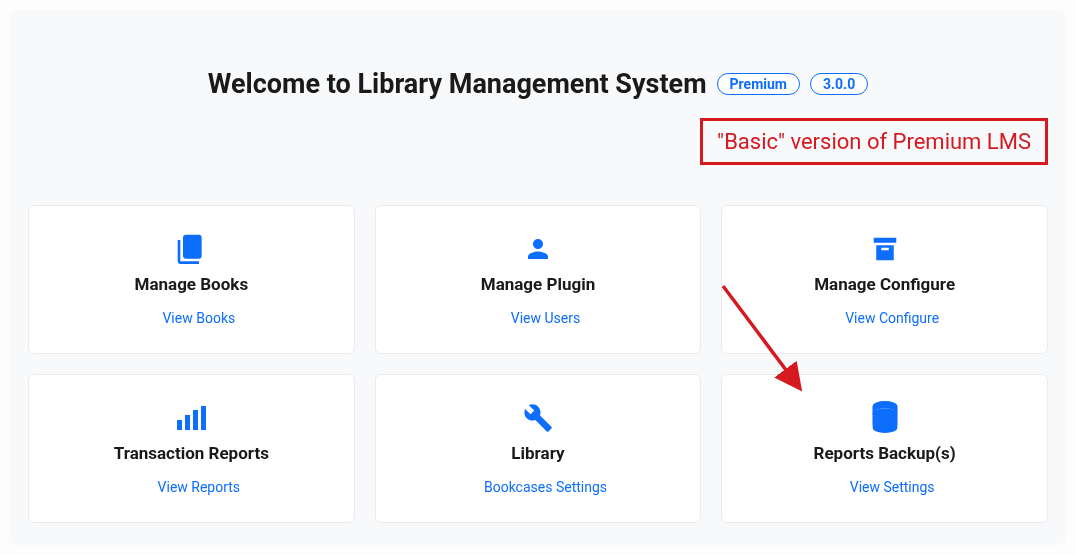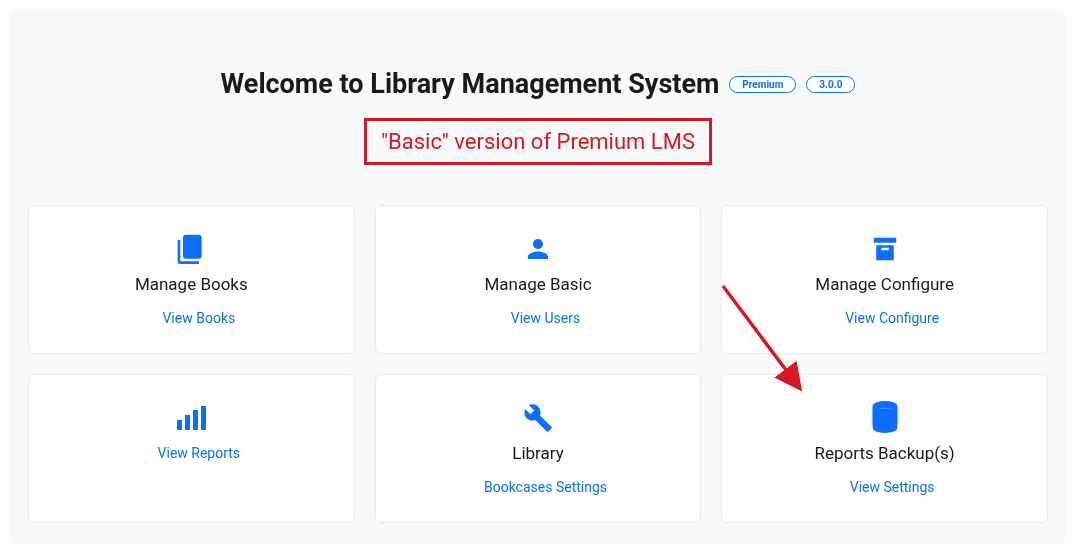--- a/index.html
+++ b/index.html
@@ -15,41 +15,41 @@
       padding: 10px;
       position: relative;
     }
     .container {
       background: #f8f9fb;
       border-radius: 8px;
       padding: 18px;
       height: 100%;
     }
     .header-section {
-      text-align: center;
+      text-align: right;
       padding: 40px 0 20px 0;
     }
     .title-row {
       display: flex;
       justify-content: center;
       align-items: center;
       gap: 10px;
       margin-bottom: 18px;
     }
     .title {
       font-size: 27px;
       font-weight: 700;
       color: #1a1a1a;
     }
     .badge {
       border: 1.5px solid #0d6efd;
       color: #0d6efd;
       border-radius: 14px;
       padding: 2px 12px;
-      font-size: 10px;
+      font-size: 14px;
       font-weight: 700;
       background: #fff;
     }
     .subtitle-box {
       display: inline-block;
       border: 3px solid #d61920;
       padding: 8px 14px;
     }
     .subtitle-text {
       color: #d61920;
@@ -74,21 +74,21 @@
       justify-content: center;
       margin-bottom: 10px;
       height: 36px;
       align-items: flex-end;
     }
     .card-icon svg {
       fill: #0d6efd;
     }
     .card-title {
       font-size: 17px;
-      font-weight: 400;
+      font-weight: 700;
       color: #1a1a1a;
       margin-bottom: 14px;
     }
     .card-link {
       color: #0d6efd;
       font-size: 14px;
       text-decoration: none;
       cursor: pointer;
       margin-left: 15px;
     }
@@ -125,21 +125,21 @@
       <div class="card-title">Manage Books</div>
       <a class="card-link">View Books</a>
     </div>
 
     <div class="card">
       <div class="card-icon">
         <svg width="30" height="30" viewBox="0 0 24 24">
             <path d="M12 12c2.21 0 4-1.79 4-4s-1.79-4-4-4-4 1.79-4 4 1.79 4 4 4zm0 2c-2.67 0-8 1.34-8 4v2h16v-2c0-2.66-5.33-4-8-4z"></path>
           </svg>
       </div>
-      <div class="card-title">Manage Basic</div>
+      <div class="card-title">Manage Plugin</div>
       <a class="card-link">View Users</a>
     </div>
 
     <div class="card">
       <div class="card-icon">
         <svg width="30" height="30" viewBox="0 0 24 24">
             <path d="M3 3h18v4H3V3zm2 6h14v12H5V9zm4 2v2h6v-2H9z"></path>
           </svg>
       </div>
       <div class="card-title">Manage Configure</div>
@@ -148,20 +148,21 @@
 
     <div class="card">
       <div class="card-icon">
         <svg width="32" height="30" viewBox="0 0 32 24">
             <rect x="2" y="14" width="5" height="10"></rect>
             <rect x="10" y="9" width="5" height="15"></rect>
             <rect x="18" y="4" width="5" height="20"></rect>
             <rect x="26" y="0" width="5" height="24"></rect>
           </svg>
       </div>
+      <div class="card-title">Transaction Reports</div>
       <a class="card-link">View Reports</a>
     </div>
 
     <div class="card">
       <div class="card-icon">
         <svg width="30" height="30" viewBox="0 0 24 24">
             <path d="M22.7 19l-9.1-9.1c.9-2.3.4-5-1.5-6.9-2-2-5-2.4-7.4-1.3L9 6 6 9 1.7 4.7C.6 7.1 1 10.1 3 12.1c1.9 1.9 4.6 2.4 6.9 1.5l9.1 9.1c.4.4 1 .4 1.4 0l2.3-2.3c.5-.4.5-1.1 0-1.4z"></path>
           </svg>
       </div>
       <div class="card-title">Library</div>

